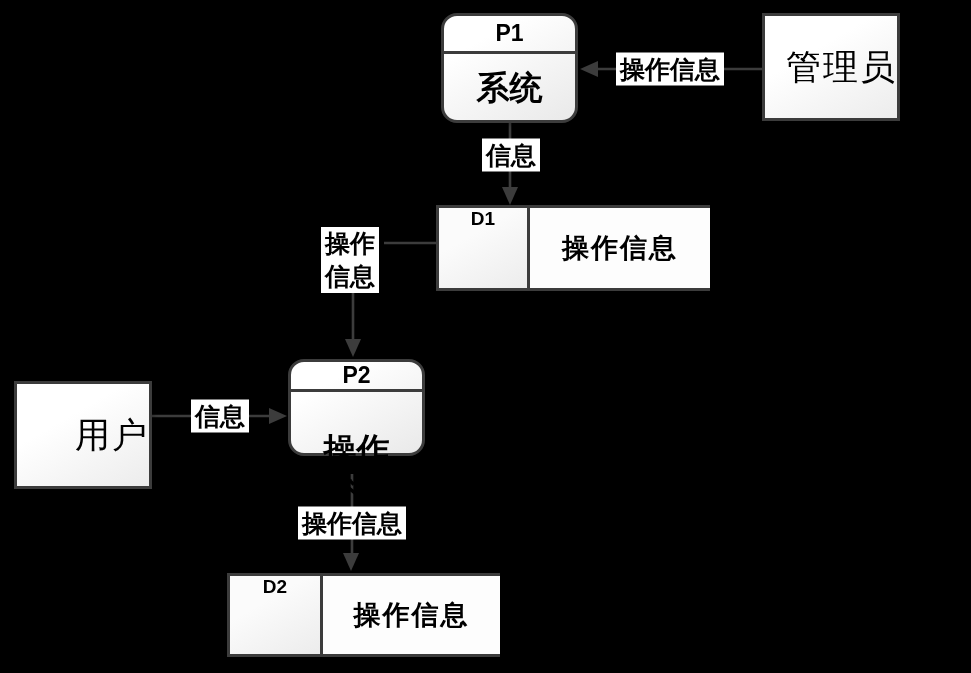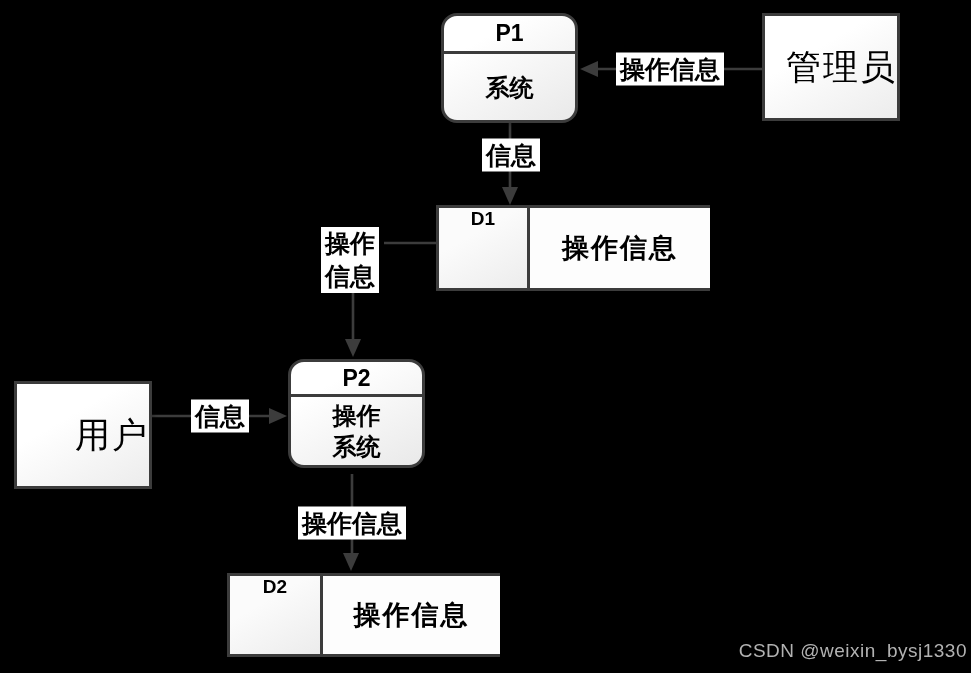--- a/index.html
+++ b/index.html
@@ -17,21 +17,21 @@
     display:flex;flex-direction:column;
   }
   .process-header{
     box-sizing:content-box;height:35px;border-bottom:3px solid #3c3c3c;
     display:flex;align-items:center;justify-content:center;
     font-weight:bold;font-size:23px;
   }
   .process-header.short{height:32px;}
   .process-body{
     flex:1;display:flex;flex-direction:column;align-items:center;justify-content:center;
-    font-weight:bold;font-size:24px;line-height:31px;
+    font-weight:bold;font-size:33px;line-height:31px;
   }
   .entity{
     position:absolute;box-sizing:border-box;border:3px solid #3c3c3c;
     background:linear-gradient(150deg,#ffffff 35%,#ececec 100%);
     box-shadow:3px 3px 3px rgba(0,0,0,0.18);
     display:flex;align-items:center;justify-content:flex-end;
     font-weight:normal;font-size:35px;letter-spacing:2px;
   }
   .dstore-id{
     position:absolute;box-sizing:border-box;border:3px solid #3c3c3c;
@@ -96,21 +96,21 @@
     <span>管理员</span>
   </div>
 
   <div class="dstore-id" style="left:436px;top:205px;width:94px;height:86px;">
     <span>D1</span>
   </div>
   <div class="dstore-open" style="left:530px;top:205px;width:180px;height:86px;">
     <span>操作信息</span>
   </div>
 
-  <div class="process" style="left:288px;top:359px;width:137px;height:109px;">
+  <div class="process" style="left:288px;top:359px;width:137px;height:97px;gap:42px;">
     <div class="process-header short">P2</div>
     <div class="process-body">
       <div>操作</div>
       <div>系统</div>
     </div>
   </div>
 
   <div class="entity" style="left:14px;top:381px;width:138px;height:108px;">
     <span>用户</span>
   </div>
@@ -128,15 +128,14 @@
 
   <div class="flow-label two-line" style="left:350px;top:260px;">
     <div>操作</div>
     <div>信息</div>
   </div>
 
   <div class="flow-label" style="left:220px;top:416px;">信息</div>
 
   <div class="flow-label" style="left:352px;top:523px;">操作信息</div>
 
-  <div class="watermark">CSDN @weixin_bysj1330</div>
 
 </div>
 
 </body></html>

